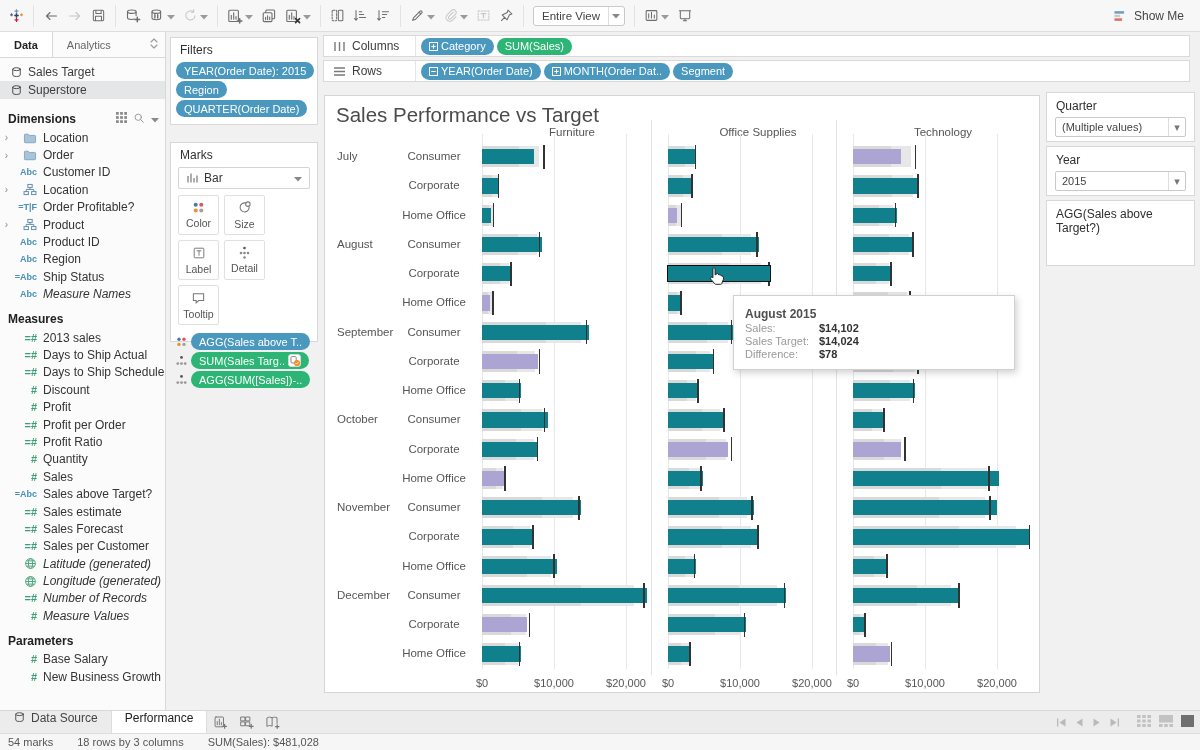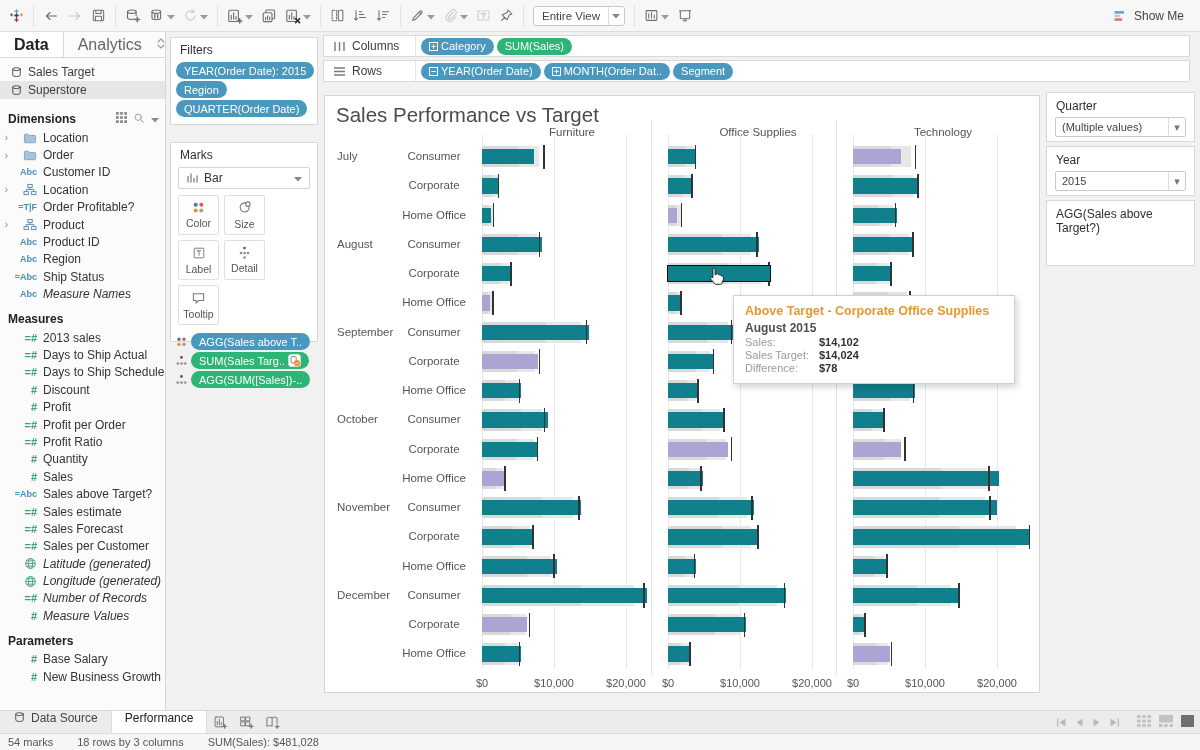--- a/index.html
+++ b/index.html
@@ -19,21 +19,21 @@
   .fitbox{display:flex;align-items:center;height:20px;border:1px solid #c9c9c9;border-radius:3px;
     background:#fff;font-size:11.5px;color:#444;margin:0 4px;}
   .fitbox .fit-label{padding:0 8px;}
   .fitbox .fit-caret{width:16px;height:100%;display:flex;align-items:center;justify-content:center;border-left:1px solid #ddd;color:#888;}
   .tb-right{display:flex;align-items:center;padding-right:12px;}
   .showme{font-size:12px;color:#444;gap:5px;}
   
   .left-pane{position:absolute;left:0;top:32px;width:166px;height:678px;background:#fbfbfb;
     border-right:1px solid #d8d8d8;overflow:hidden;}
   .pane-tabs{display:flex;align-items:center;height:26px;border-bottom:1px solid #d8d8d8;}
-  .pane-tab{flex:0 0 auto;padding:0 14px;height:100%;display:flex;align-items:center;font-size:16px;color:#666;}
+  .pane-tab{flex:0 0 auto;padding:0 14px;height:100%;display:flex;align-items:center;font-size:11px;color:#666;}
   .pane-tab.active{font-weight:bold;color:#222;background:#fff;border-right:1px solid #d8d8d8;}
   .pane-toggle{margin-left:auto;margin-right:6px;color:#9a9a9a;}
   .connections{padding:5px 0 4px 0;}
   .conn-row{display:flex;align-items:center;gap:5px;height:18px;padding-left:10px;font-size:12px;color:#3c3c3c;}
   .conn-row.selected{background:#e4e6e8;}
   .sec-header{display:flex;align-items:center;height:20px;padding:0 6px 0 8px;font-weight:bold;font-size:12px;color:#222;margin-top:6px;}
   .sec-header .hdr-icons{margin-left:auto;display:flex;align-items:center;gap:6px;color:#8a8a8a;}
   .field-row{display:flex;align-items:center;height:17.4px;font-size:12px;color:#343434;}
   .field-caret{width:13px;text-align:center;color:#8a8a8a;font-size:10px;flex:0 0 13px;}
   .field-ic{width:30px;flex:0 0 30px;display:flex;justify-content:flex-end;padding-right:6px;align-items:center;}
@@ -1089,21 +1089,20 @@
   <div class="combo">
     <span class="combo-value">2015</span>
     <span class="combo-caret">▾</span>
   </div>
 </div>
 <div class="rc-card" style="top:200px;height:66px;">
   <div class="rc-title">AGG(Sales above Target?)</div>
 </div>
 
 <div class="vtooltip">
-  <div class="vt-title">Above Target - Corporate Office Supplies</div>
   <div class="vt-sub">August 2015</div>
   <div>
       <div class="vt-row">
         <span class="vt-lab">Sales:</span>
         <span class="vt-val">$14,102</span>
       </div>
       <div class="vt-row">
         <span class="vt-lab">Sales Target:</span>
         <span class="vt-val">$14,024</span>
       </div>

